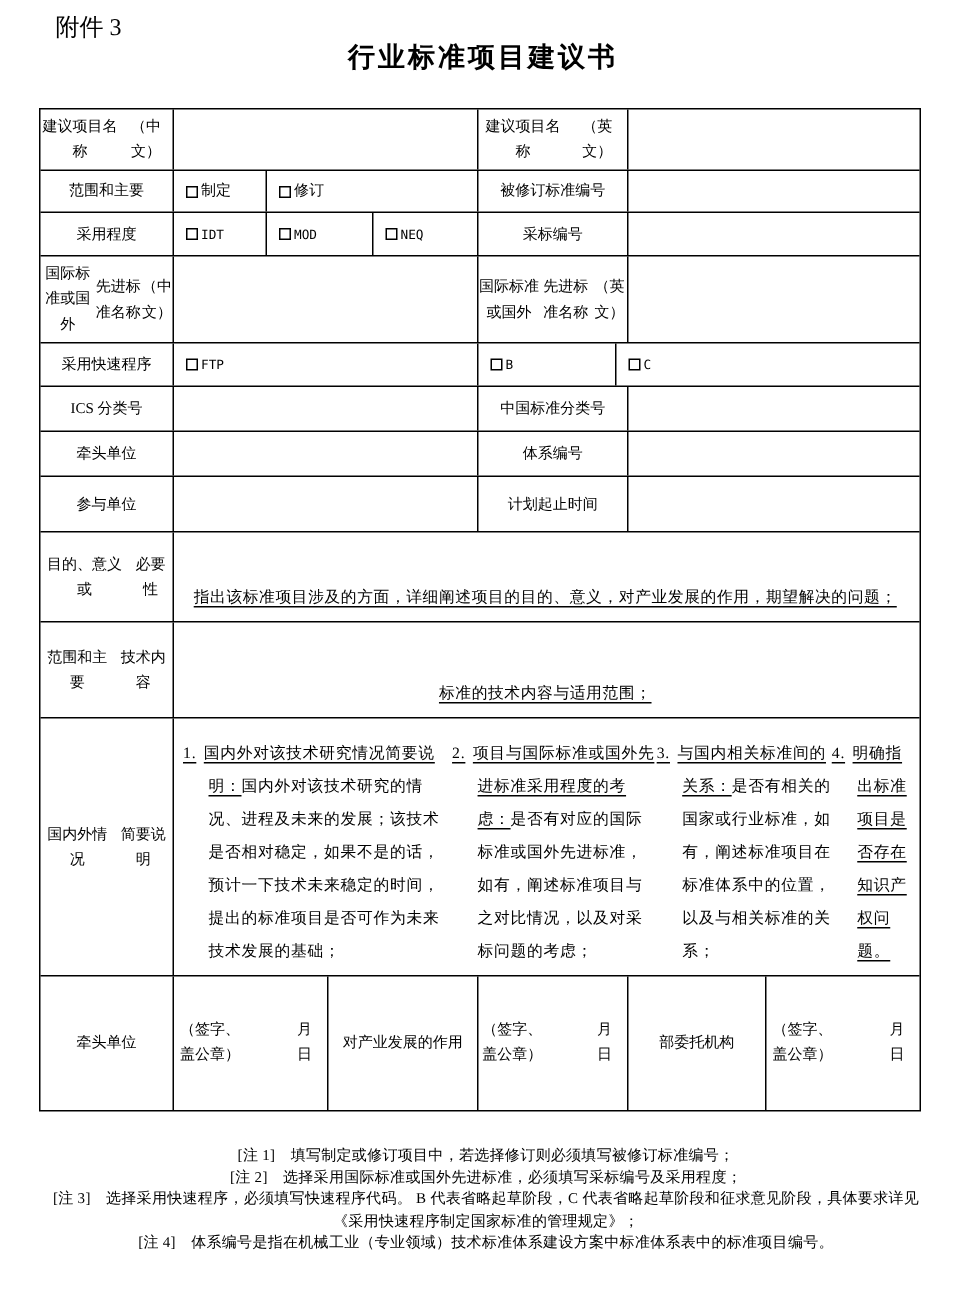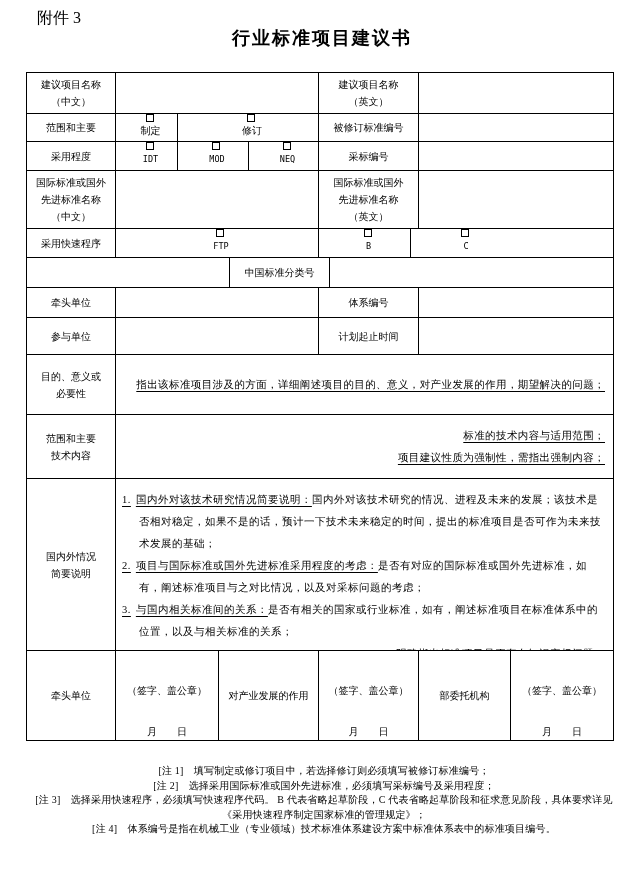--- a/index.html
+++ b/index.html
@@ -24,39 +24,39 @@
 
   .tbl {
     position: absolute; left: 26px; top: 72px; width: 588px;
     border: 1px solid #000;
     font-size: 10px;
   }
   .row { display: flex; border-top: 1px solid #000; }
   .tbl > .row:first-child { border-top: none; }
   .cell {
     border-right: 1px solid #000;
-    display: flex; flex-direction: column;
+    display: flex; 
     align-items: center; justify-content: center;
     text-align: center; overflow: hidden;
     line-height: 17px;
   }
   .cell:last-child { border-right: none; }
 
   
   .w89{width:89px} .w203{width:203px} .w100{width:100px} .w194{width:194px}
   .w62{width:62px} .w141{width:141px} .w71{width:71px} .w70{width:70px}
   .w92{width:92px} .w102{width:102px} .w103{width:103px} .w497{width:497px}
 
   
   .h40{height:40px} .h28{height:28px} .h29{height:29px} .h58{height:58px}
   .h30{height:30px} .h37{height:37px} .h60{height:60px} .h64{height:64px}
   .h172{height:172px} .h90{height:90px}
 
   .cb-cell {
-    flex-direction: column; justify-content: flex-start;
+    flex-direction: row; justify-content: flex-start;
     padding-left: 8px; text-align: left;
   }
   .box {
     width: 8px; height: 8px; border: 1px solid #000;
     display: inline-block; flex: 0 0 auto; margin-right: 2px;
     background: #fff;
   }
   .lat {
     font-family: "DejaVu Sans Mono", "Liberation Mono", monospace;
     font-size: 8.5px; position: relative; top: 1px; letter-spacing: 0;
@@ -69,21 +69,21 @@
   .u { text-decoration: underline; text-underline-offset: 3px; }
   .content .line { line-height: 22px; letter-spacing: 0.4px; font-size: 10.5px; }
 
   .items { justify-content: flex-start; padding-top: 10px; }
   .items p {
     line-height: 22px; font-size: 10.5px; letter-spacing: 0.5px;
     padding-left: 17px; text-indent: -17px; text-align: left;
   }
   .items .num { text-decoration: underline; text-underline-offset: 3px; margin-right: 5px; }
 
-  .sign-cell { justify-content: flex-end; gap: 24px; }
+  .sign-cell { justify-content: flex-end; gap: 24px; font-family: Liberation Mono, monospace; }
 
   .notes {
     position: absolute; left: 34px; top: 764px; width: 580px;
     font-size: 10px; line-height: 14.5px; letter-spacing: 0.2px;
   }
   .notes p { margin: 0; text-align: center; }
 </style>
 </head>
 <body>
 
@@ -164,20 +164,21 @@
         <span class="box"></span>
         <span class="lat">B</span>
       </div>
       <div class="cell w102 cb-cell">
         <span class="box"></span>
         <span class="lat">C</span>
       </div>
     </div>
 
     <div class="row h30">
+      <div class="cell w89">ICS 分类号</div>
       <div class="cell w203"></div>
       <div class="cell w100">中国标准分类号</div>
       <div class="cell w194"></div>
     </div>
 
     <div class="row h30">
       <div class="cell w89">牵头单位</div>
       <div class="cell w203"></div>
       <div class="cell w100">体系编号</div>
       <div class="cell w194"></div>
@@ -200,21 +201,20 @@
       </div>
     </div>
 
     <div class="row h64">
       <div class="cell w89">
         <div>范围和主要</div>
         <div>技术内容</div>
       </div>
       <div class="cell w497 content">
         <div class="line u">标准的技术内容与适用范围；</div>
-        <div class="line u">项目建议性质为强制性，需指出强制内容；</div>
       </div>
     </div>
 
     <div class="row h172">
       <div class="cell w89">
         <div>国内外情况</div>
         <div>简要说明</div>
       </div>
       <div class="cell w497 content items">
         <p><span class="num">1.</span><span class="u">国内外对该技术研究情况简要说明：</span><span>国内外对该技术研究的情况、进程及未来的发展；该技术是否相对稳定，如果不是的话，预计一下技术未来稳定的时间，提出的标准项目是否可作为未来技术发展的基础；</span></p>

